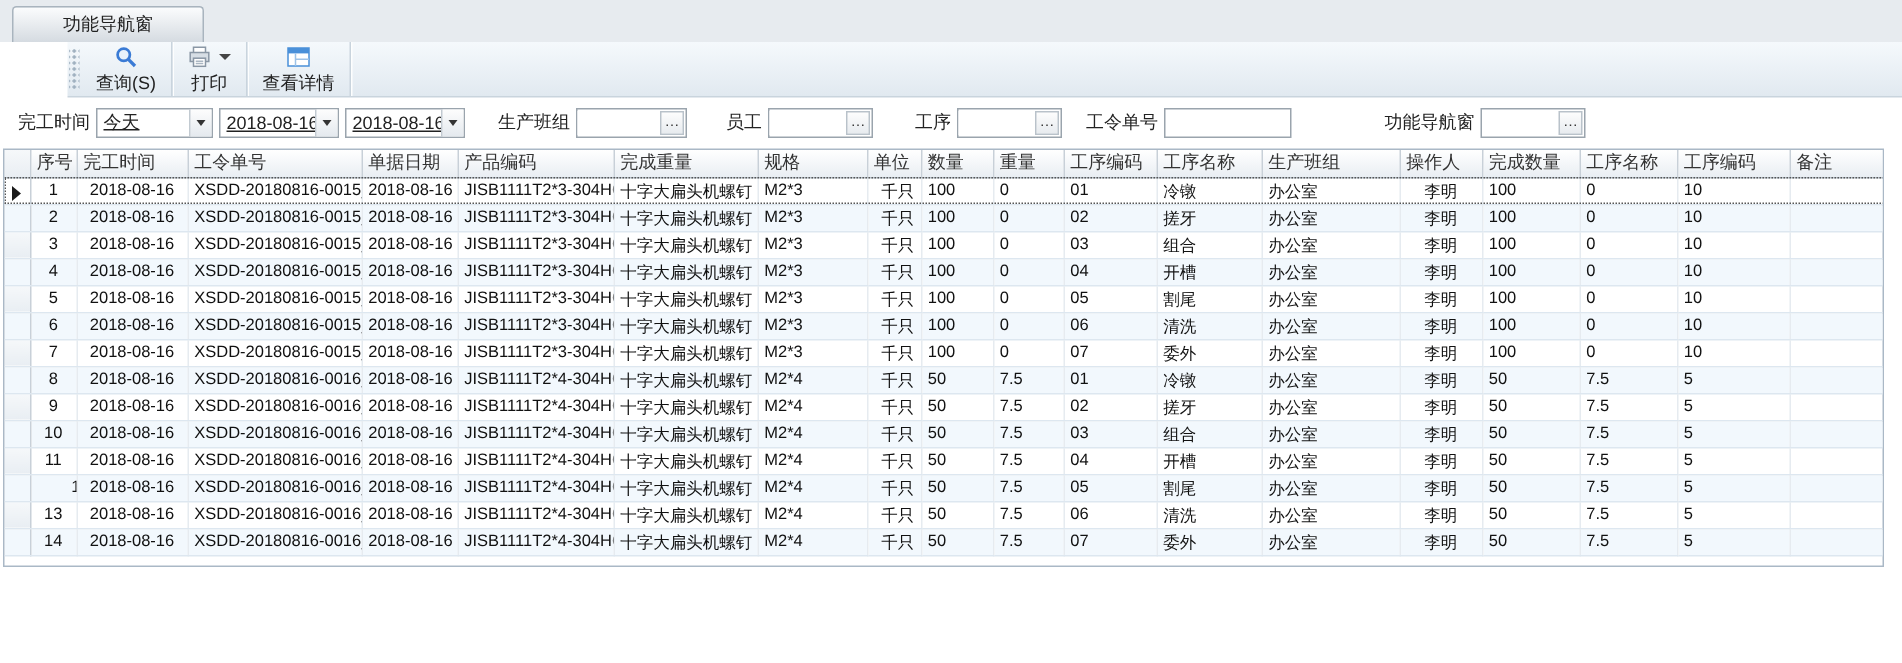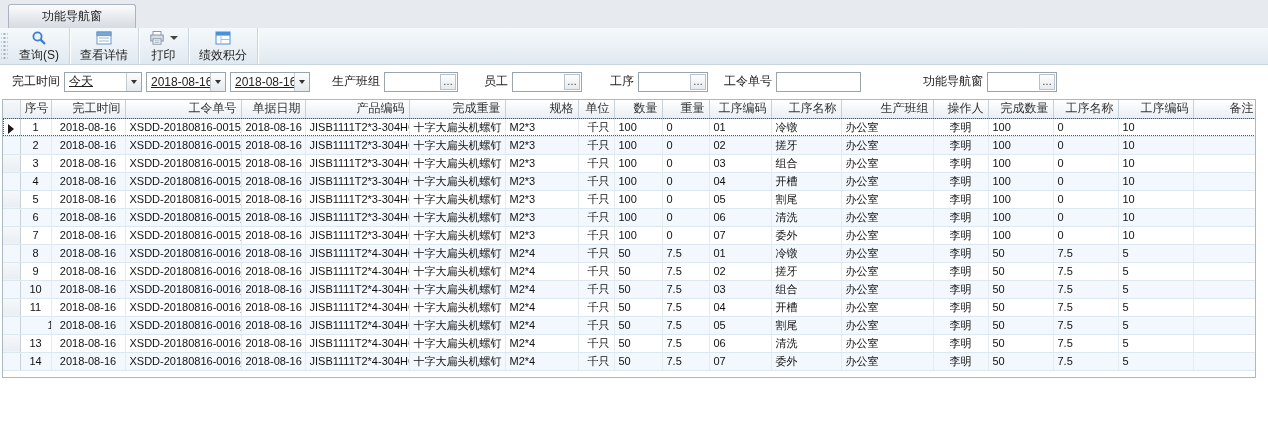--- a/index.html
+++ b/index.html
@@ -9,21 +9,21 @@
 
   
   .tabbar { height:28px; background:#e7ebef; display:flex; align-items:flex-end; padding-left:8px; }
   .tab { height:24px; display:flex; align-items:center; justify-content:center; border:1px solid #a9b4be; border-bottom:none; border-radius:3px 3px 0 0; padding:0 14px; cursor:default; }
   .tab.inactive { width:128px; background:linear-gradient(#fbfcfd,#d5dbe1); margin-right:16px; }
   .tab.active { width:146px; height:27px; background:#fff; position:relative; z-index:2; }
   .tab .tab-label { white-space:nowrap; }
   .tab-close { margin-left:18px; color:#8a939c; font-size:13px; line-height:1; cursor:pointer; }
 
   
-  .toolbar { height:37px; background:linear-gradient(#f5f9fc,#e1e9f0); border-bottom:1px solid #c9d4dd; display:flex; align-items:stretch; position:relative; }
+  .toolbar { height:37px; background:linear-gradient(#f5f9fc,#e1e9f0); border-bottom:1px solid #c9d4dd; display:flex; align-items:stretch; position:relative;margin-left:45px; }
   .grip { width:7px; margin:4px 1px; background-image:radial-gradient(circle,#9fb0bf 1px,transparent 1.2px); background-size:4px 4px; background-position:center; }
   .tbtn { display:flex; flex-direction:column; align-items:center; justify-content:center; padding:2px 10px 1px 10px; border-right:1px solid #c9d4dd; box-shadow:1px 0 0 #fdfefe; cursor:pointer; }
   .tbtn .icon-row { display:flex; align-items:center; height:17px; }
   .tbtn svg { width:16px; height:16px; display:block; }
   .tbtn .blabel { font-size:12px; margin-top:1px; white-space:nowrap; }
   .drop-arrow { width:0; height:0; border-left:4px solid transparent; border-right:4px solid transparent; border-top:4px solid #444; margin-left:5px; }
 
   
   .filters { height:33px; background:#fff; display:flex; align-items:center; padding-left:12px; }
   .flabel { white-space:nowrap; margin-right:4px; color:#222; }
@@ -33,21 +33,21 @@
   .combo .carrow::after { content:""; width:0; height:0; border-left:3.5px solid transparent; border-right:3.5px solid transparent; border-top:4px solid #333; }
   .lookup { height:20px; border:1px solid #9aa4ad; background:#fff; display:flex; align-items:center; }
   .lookup input { border:none; outline:none; flex:1; min-width:0; height:16px; font-size:12px; padding:0 3px; font-family:inherit; }
   .lookup .ellipsis-btn { width:16px; height:16px; margin-right:1px; border:1px solid #b9c2ca; background:linear-gradient(#fdfdfd,#e7ebef); font-size:10px; line-height:13px; text-align:center; cursor:pointer; color:#333; }
   .plain-input { height:20px; border:1px solid #9aa4ad; background:#fff; font-size:12px; padding:0 3px; outline:none; font-family:inherit; }
 
   
   .grid-frame { position:absolute; left:2px; top:99px; width:1254px; height:279px; border:1px solid #aab8c6; background:#fff; overflow:hidden; }
   table { border-collapse:collapse; table-layout:fixed; width:1253px; }
   th,td { height:18px; padding:0 4px; font-weight:normal; white-space:nowrap; overflow:hidden; font-size:11px; }
-  thead th { background:linear-gradient(#ffffff,#e9eef3); border-right:1px solid #c8d0d8; border-bottom:1px solid #b8c2cc; text-align:right; font-size:12px; color:#333; cursor:default; }
+  thead th { background:linear-gradient(#ffffff,#e9eef3); border-right:1px solid #c8d0d8; border-bottom:1px solid #b8c2cc; text-align:left; font-size:12px; color:#333; cursor:default; }
   tbody td { border-right:1px solid #e6ebf0; border-bottom:1px solid #dde7f0; color:#111; }
   tbody tr.alt td { background:#f2f8fd; }
   td.ind, th.ind { background:linear-gradient(#f6f8fa,#e9eef3); border-right:1px solid #c8d0d8; padding:0; }
   tbody tr.selected td { background:#fff; }
   tbody tr.selected { outline:1px dotted #555; outline-offset:-1px; }
   .row-arrow { display:block; margin:4px auto 0 auto; width:0; height:0; border-top:5px solid transparent; border-bottom:5px solid transparent; border-left:6px solid #1a1a1a; }
 </style>
 </head>
 <body>
 
@@ -65,31 +65,20 @@
     <div class="tbtn">
       <span class="icon-row">
         <svg viewBox="0 0 16 16">
             <circle cx="6.5" cy="6.5" r="4.1" fill="#e8f2fb" stroke="#3a7bd5" stroke-width="1.8"></circle>
             <line x1="9.6" y1="9.6" x2="14" y2="14" stroke="#3a7bd5" stroke-width="2.2"></line>
           </svg>
       </span>
       <span class="blabel">查询(S)</span>
     </div>
 
-    <div class="tbtn">
-      <span class="icon-row">
-        <svg viewBox="0 0 16 16">
-            <rect x="1" y="2" width="14" height="12" fill="#fff" stroke="#6b97c5"></rect>
-            <rect x="1" y="2" width="14" height="3.6" fill="#7aa7d6" stroke="#6b97c5"></rect>
-            <line x1="3" y1="8" x2="13" y2="8" stroke="#9db8d2" stroke-width="1"></line>
-            <line x1="3" y1="11" x2="13" y2="11" stroke="#9db8d2" stroke-width="1"></line>
-          </svg>
-      </span>
-      <span class="blabel">查看详情</span>
-    </div>
 
 
     <div class="tbtn">
       <span class="icon-row">
         <span>
           <svg viewBox="0 0 16 16" width="16" height="16">
               <rect x="4" y="1.5" width="8" height="4" fill="#fff" stroke="#8a97a5"></rect>
               <rect x="1.8" y="5" width="12.4" height="6" fill="#d7dee5" stroke="#8a97a5"></rect>
               <rect x="4" y="8.8" width="8" height="5.4" fill="#fff" stroke="#8a97a5"></rect>
               <line x1="5.5" y1="10.8" x2="10.5" y2="10.8" stroke="#aab6c2"></line>
@@ -103,21 +92,21 @@
 
     <div class="tbtn">
       <span class="icon-row">
         <svg viewBox="0 0 16 16">
             <rect x="1" y="2" width="14" height="12" fill="#fff" stroke="#4a90d9"></rect>
             <rect x="1" y="2" width="14" height="3.6" fill="#4a90d9"></rect>
             <line x1="6" y1="5.6" x2="6" y2="14" stroke="#9dc2e8"></line>
             <line x1="6" y1="9.5" x2="15" y2="9.5" stroke="#9dc2e8"></line>
           </svg>
       </span>
-      <span class="blabel">绩效积分</span>
+      <span class="blabel">查看详情</span>
     </div>
 
   </div>
 
   <div class="filters">
     <span class="flabel">完工时间</span>
     <div class="combo" style="width:78px">
       <span class="cval">今天</span>
       <span class="carrow"></span>
     </div>

